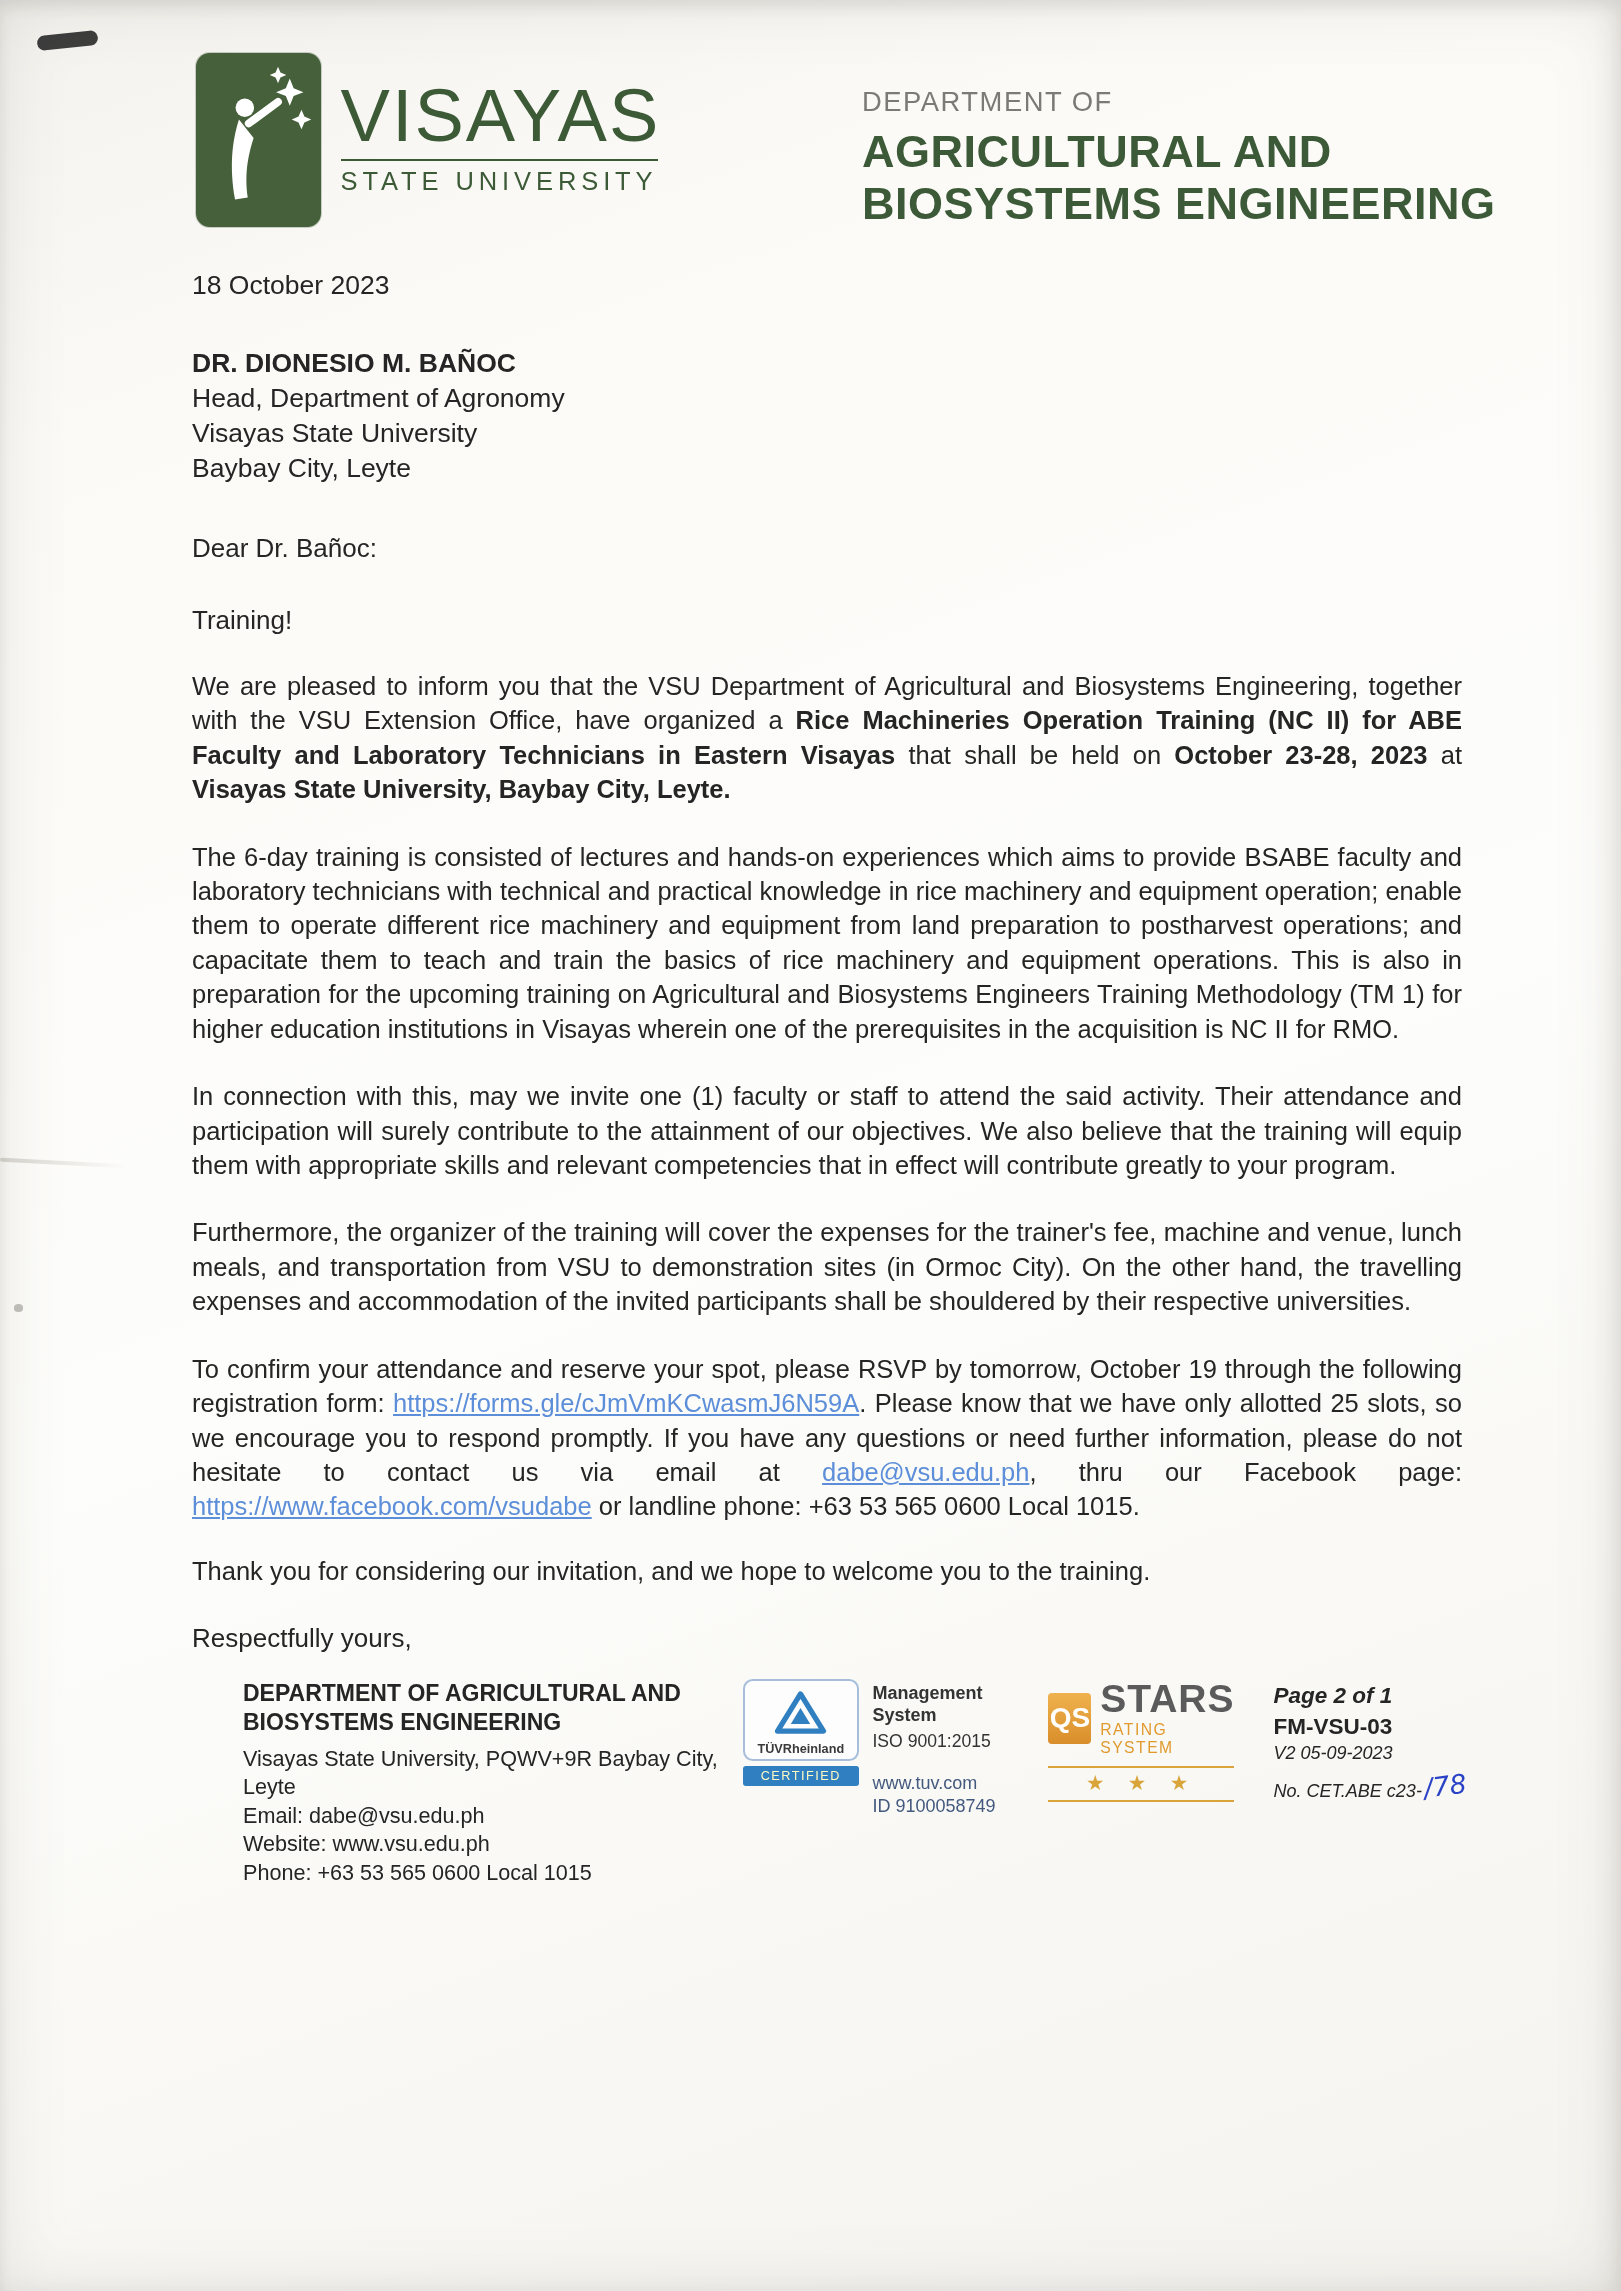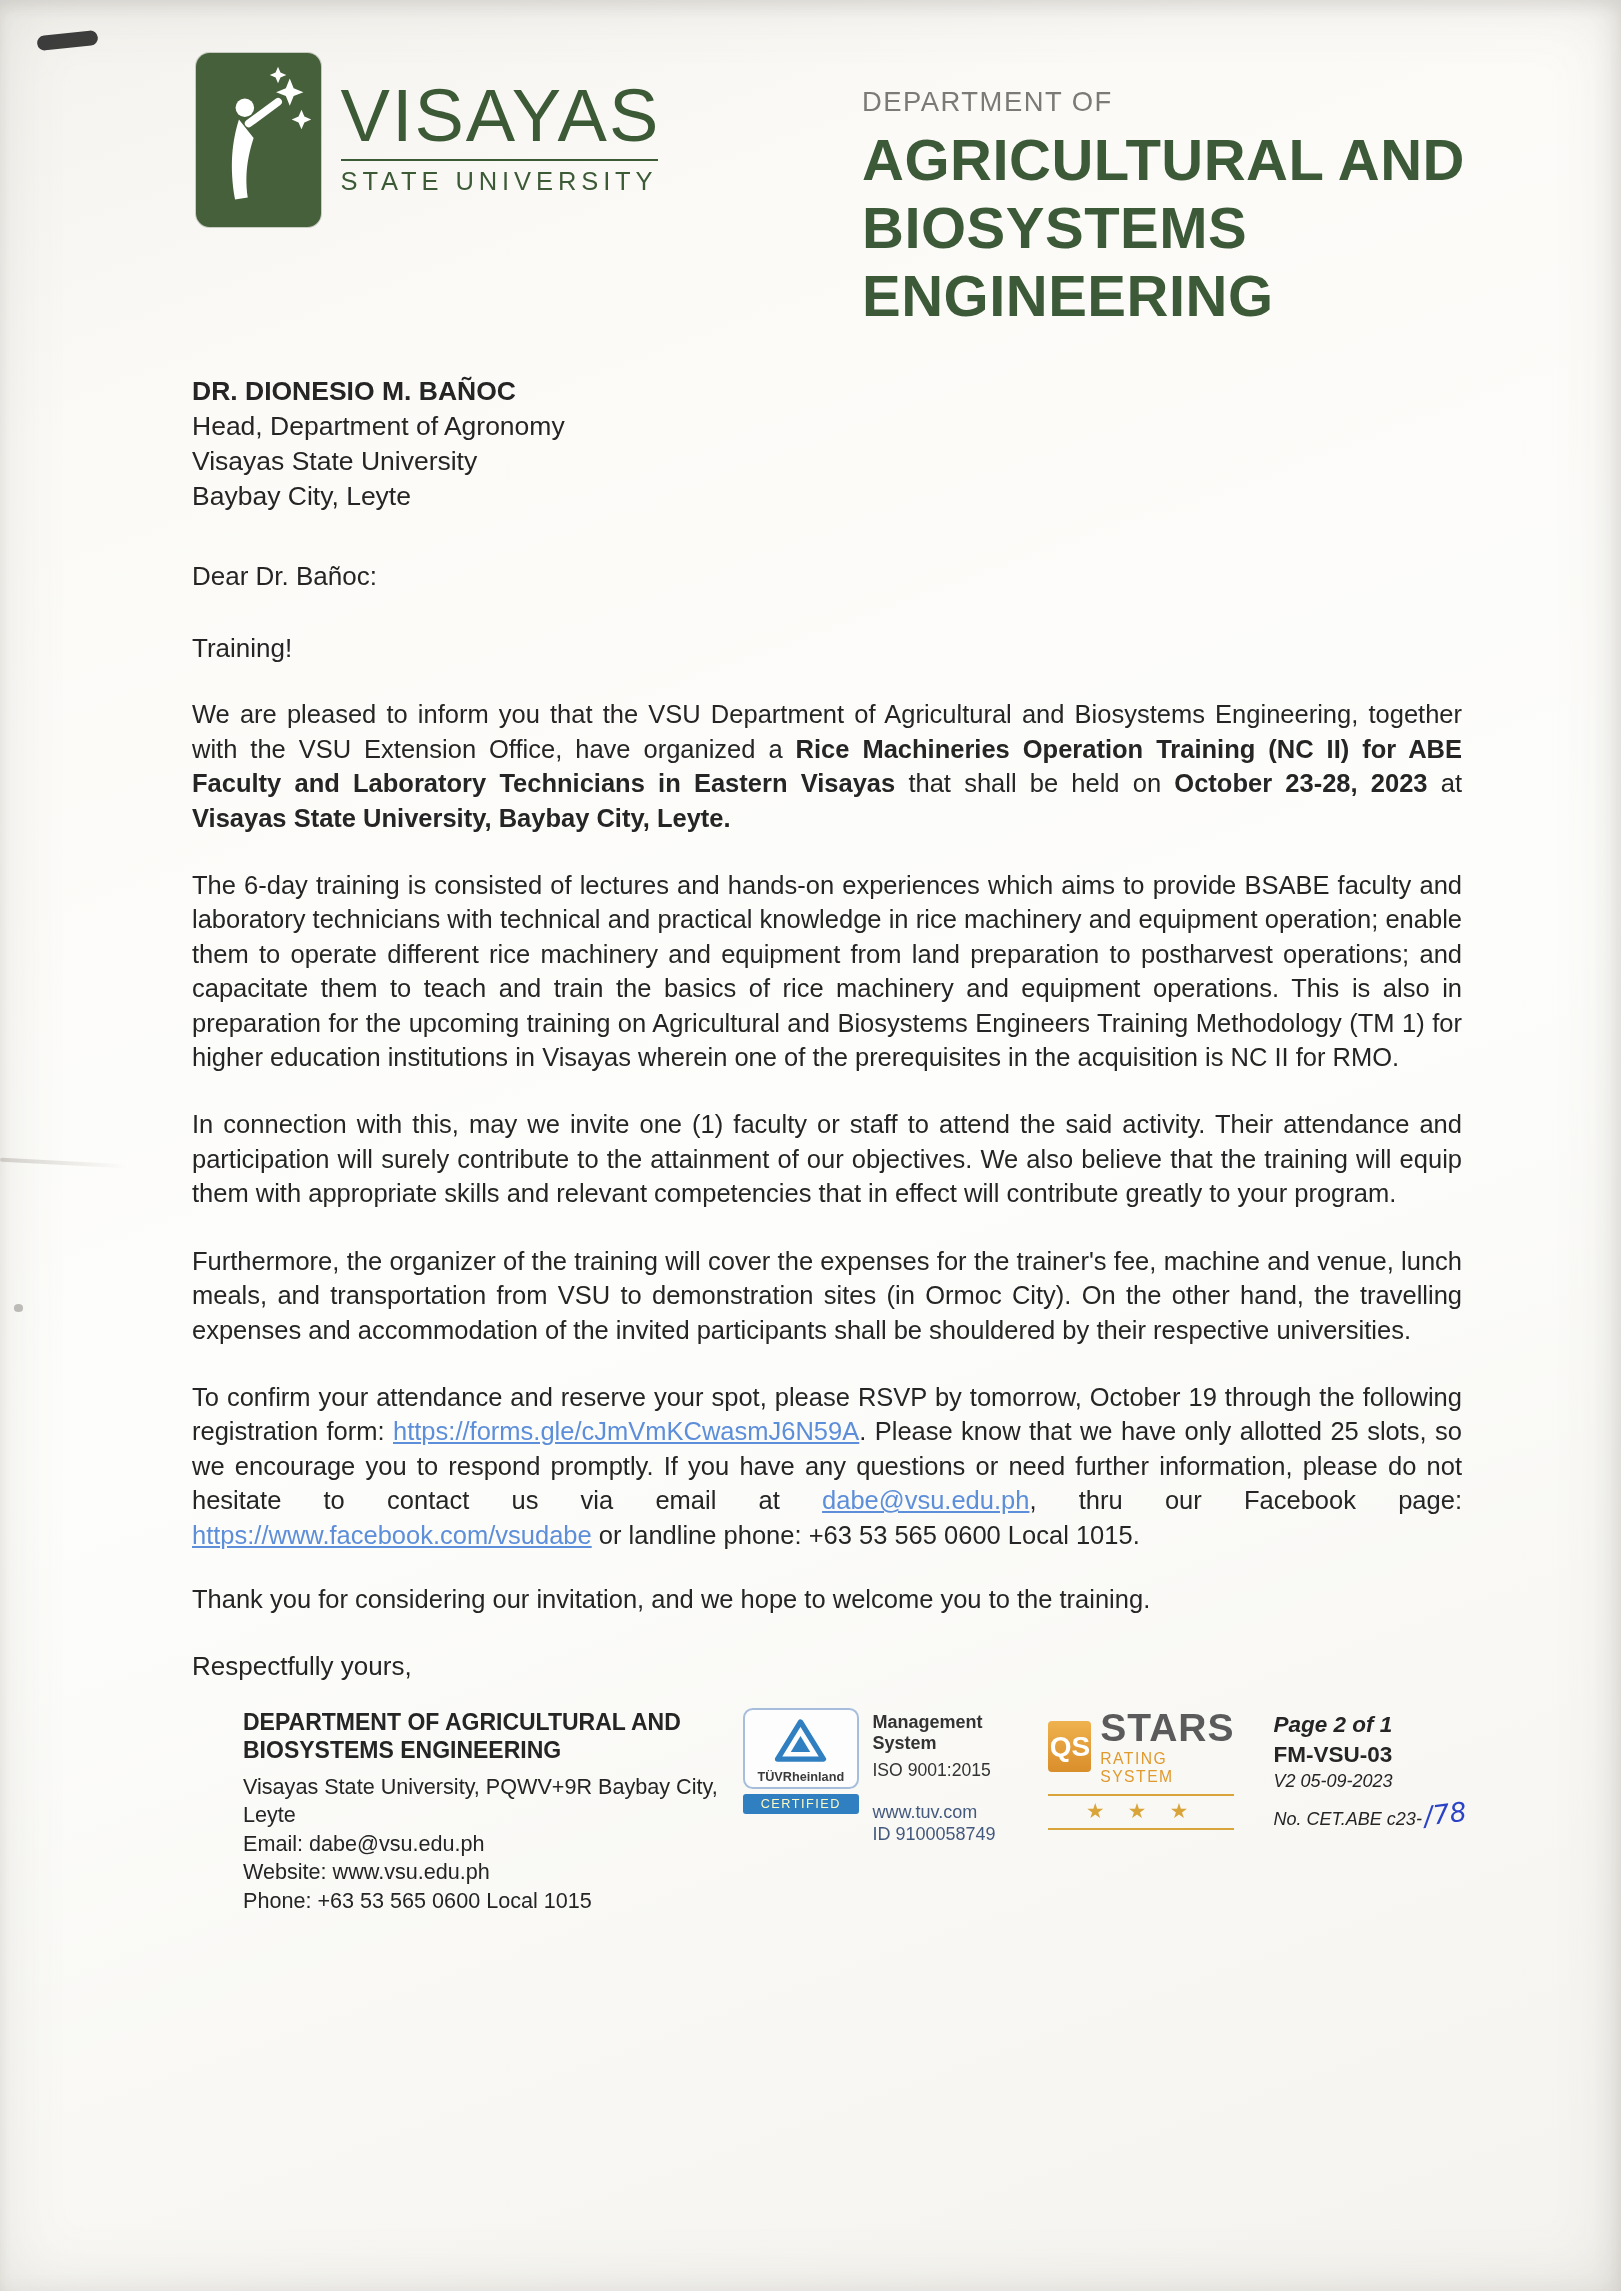--- a/index.html
+++ b/index.html
@@ -26,21 +26,21 @@
 
   
   .brand-row { display:flex; align-items:flex-start; padding: 53px 53px 0 196px; }
   .logo-mark { flex:none; width:125px; height:174px; border-radius:13.7px; background:#46603b; position:relative; box-shadow: 0 0 0 1px rgba(60,80,50,.25); }
   .logo-mark svg { position:absolute; inset:0; width:100%; height:100%; }
   .logo-text { margin-left:19.6px; padding-top:25.5px; }
   .logo-title { font-size:74px; line-height:1; color:#3d5a37; letter-spacing:2px; }
   .logo-subtitle { width:max-content; margin-top:6.9px; padding-top:5.9px; border-top:2.5px solid #3d5a37; font-size:25.5px; letter-spacing:4.9px; color:#3d5a37; }
   .dept-block { margin-left:auto; width:706px; padding-top:33px; }
   .dept-prefix { font-size:27.4px; letter-spacing:1.5px; color:#7b7a76; margin-bottom:7.8px; }
-  .dept-name { font-size:58px; font-weight:bold; color:#3c5a38; line-height:1.17; letter-spacing:0.5px; }
+  .dept-name { font-size:45px; font-weight:bold; color:#3c5a38; line-height:1.17; letter-spacing:0.5px; }
 
   
   .date { margin-top:39px; font-size:26.5px; }
   .recipient { margin-top:45px; font-size:26.5px; line-height:1.32; }
   .recipient .name { font-weight:bold; }
   .salutation { margin-top:47px; font-size:26px; }
   .opening { margin-top:41px; font-size:26px; }
   .para { margin:33px 0 0 0; font-size:25.5px; line-height:1.35; text-align:justify; }
   .para .b { font-weight:bold; }
   .link { color:#5d8ed9; text-decoration:underline; cursor:pointer; }
@@ -108,20 +108,21 @@
     </div>
     <div class="dept-block">
       <div class="dept-prefix">DEPARTMENT OF</div>
       <div class="dept-name">AGRICULTURAL AND</div>
       <div class="dept-name">BIOSYSTEMS ENGINEERING</div>
     </div>
   </div>
 
   <div class="content">
 
+    <div class="date">18 October 2023</div>
 
     <div class="recipient">
       <div class="name">DR. DIONESIO M. BAÑOC</div>
       <div>Head, Department of Agronomy</div>
       <div>Visayas State University</div>
       <div>Baybay City, Leyte</div>
     </div>
 
     <div class="salutation">Dear Dr. Bañoc:</div>
 

